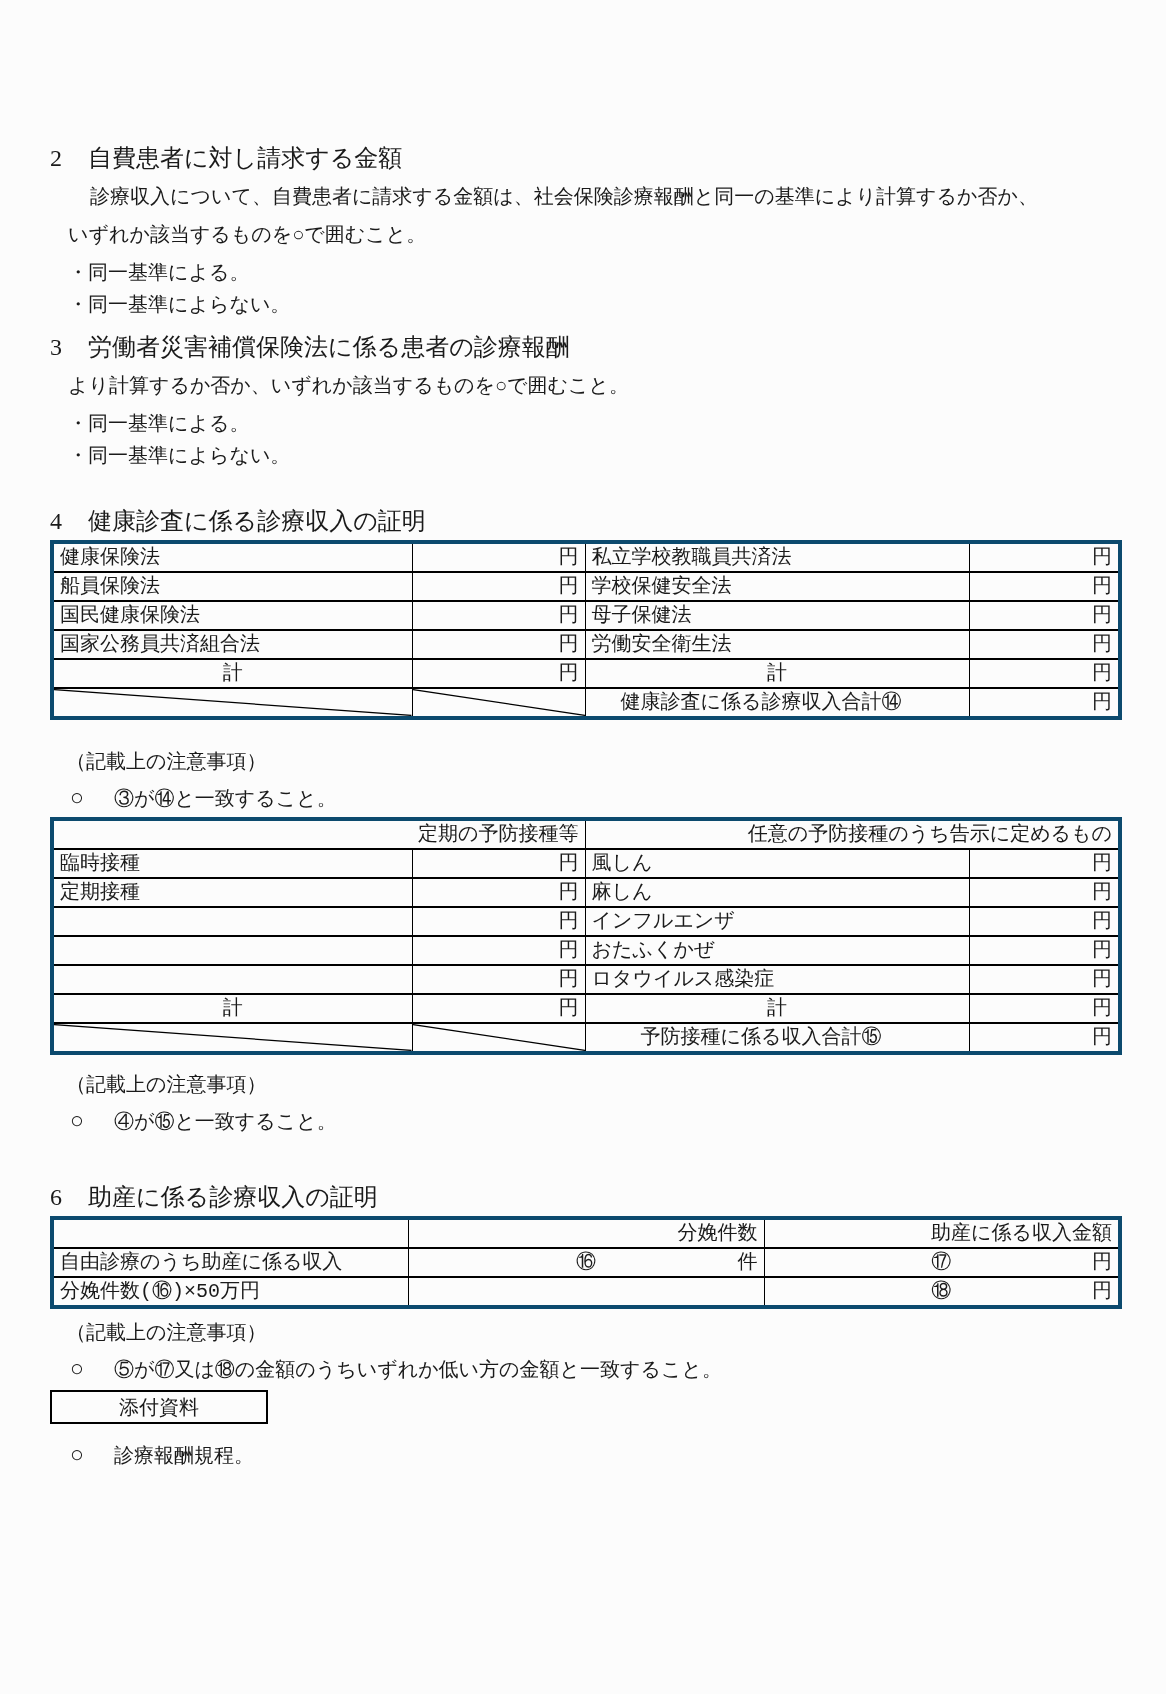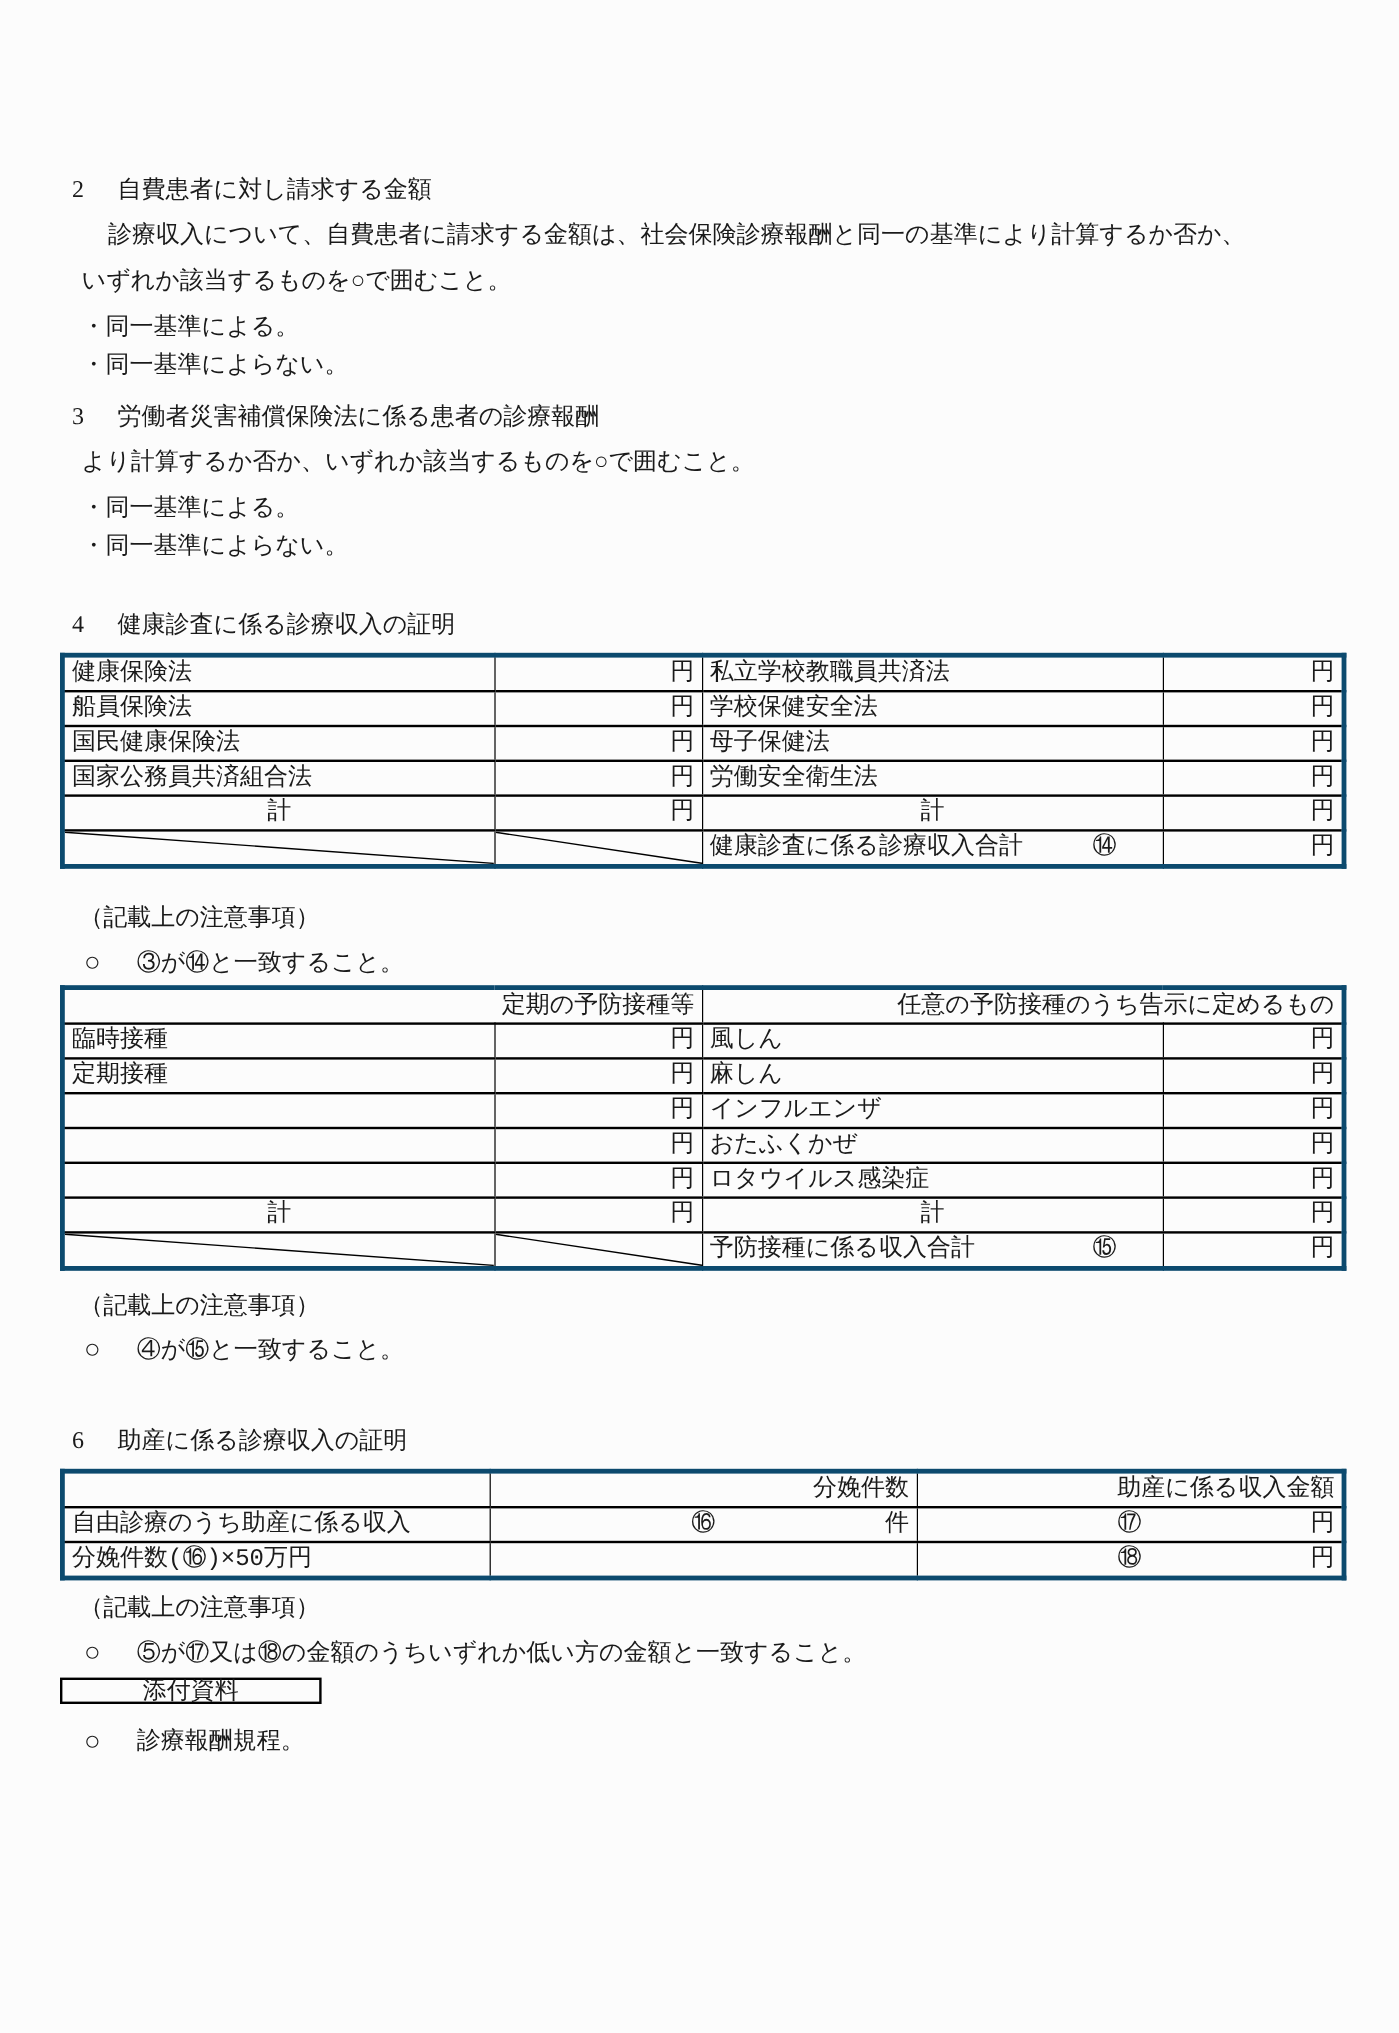--- a/index.html
+++ b/index.html
@@ -9,21 +9,21 @@
     color:#1a1a1a;
     font-family:"Liberation Serif","DejaVu Serif",serif;
     font-size:20px;
     line-height:26px;
     overflow:hidden;
   }
   .page{position:relative;width:1166px;height:1694px;padding:0 45px 0 50px;box-sizing:border-box;}
   p{margin:0;}
 
   
-  .sec-title{margin:10px;font-size:20px;}
+  .sec-title{margin:0;font-size:24px;}
   .sec-num{display:inline-block;min-width:38px;}
   
   .para-first{padding-left:40px;margin-top:12px;}
   .para-cont{padding-left:18px;margin-top:12px;}
   .option{padding-left:18px;margin-top:12px;}
   .option + .option{margin-top:6px;}
 
   #sec2 .sec-title{margin-top:145px;}
   #sec3 .sec-title{margin-top:17px;}
   #sec4 .sec-title{margin-top:40px;}
@@ -48,42 +48,42 @@
     white-space:nowrap;
     font-size:20px;
   }
   table.grid{border:4px solid #0c4a6e;font-family:Liberation Mono, monospace;}
   td.lbl{text-align:left;padding-left:8px;}
   td.unit{text-align:right;padding-right:6px;}
   td.ctr{text-align:center;}
   td.hdr{text-align:right;}
   td.diag{padding:0;position:relative;}
   td.diag svg{position:absolute;inset:0;width:100%;height:100%;display:block;}
-  .grand-flex{display:flex;justify-content:space-between;padding-right:32px;}
+  .grand-flex{display:flex;justify-content:center;padding-right:32px;}
   .t4 col.c1,.t5 col.c1{width:360px;}
   .t4 col.c2,.t5 col.c2{width:173px;}
   .t4 col.c3,.t5 col.c3{width:384px;}
   .t4 col.c4,.t5 col.c4{width:151px;}
   .t6 col{width:356px;}
   .t6 td{height:30px;}
   .t6 td.mark-cell{position:relative;text-align:center;}
   .t6 .u{position:absolute;right:6px;top:0;bottom:0;display:flex;align-items:center;}
 
   
   .note-head{padding-left:16px;margin-top:26px;}
   .note-line{padding-left:20px;margin-top:11px;display:flex;align-items:center;}
   .note-circle{font-size:23px;margin-right:30px;line-height:26px;}
   .t4-note-head{margin-top:28px;}
   .t5-note-head{margin-top:16px;}
   .t6-note-head{margin-top:10px;}
 
   
   .attach-box{
     margin-top:8px;
-    width:218px;height:22px;
+    width:218px;height:34px;
     border:2px solid #000;
     display:flex;align-items:center;justify-content:center;
     box-sizing:border-box;
   }
   .final-line{margin-top:18px;}
 </style>
 </head>
 <body>
 
 <div class="page">

